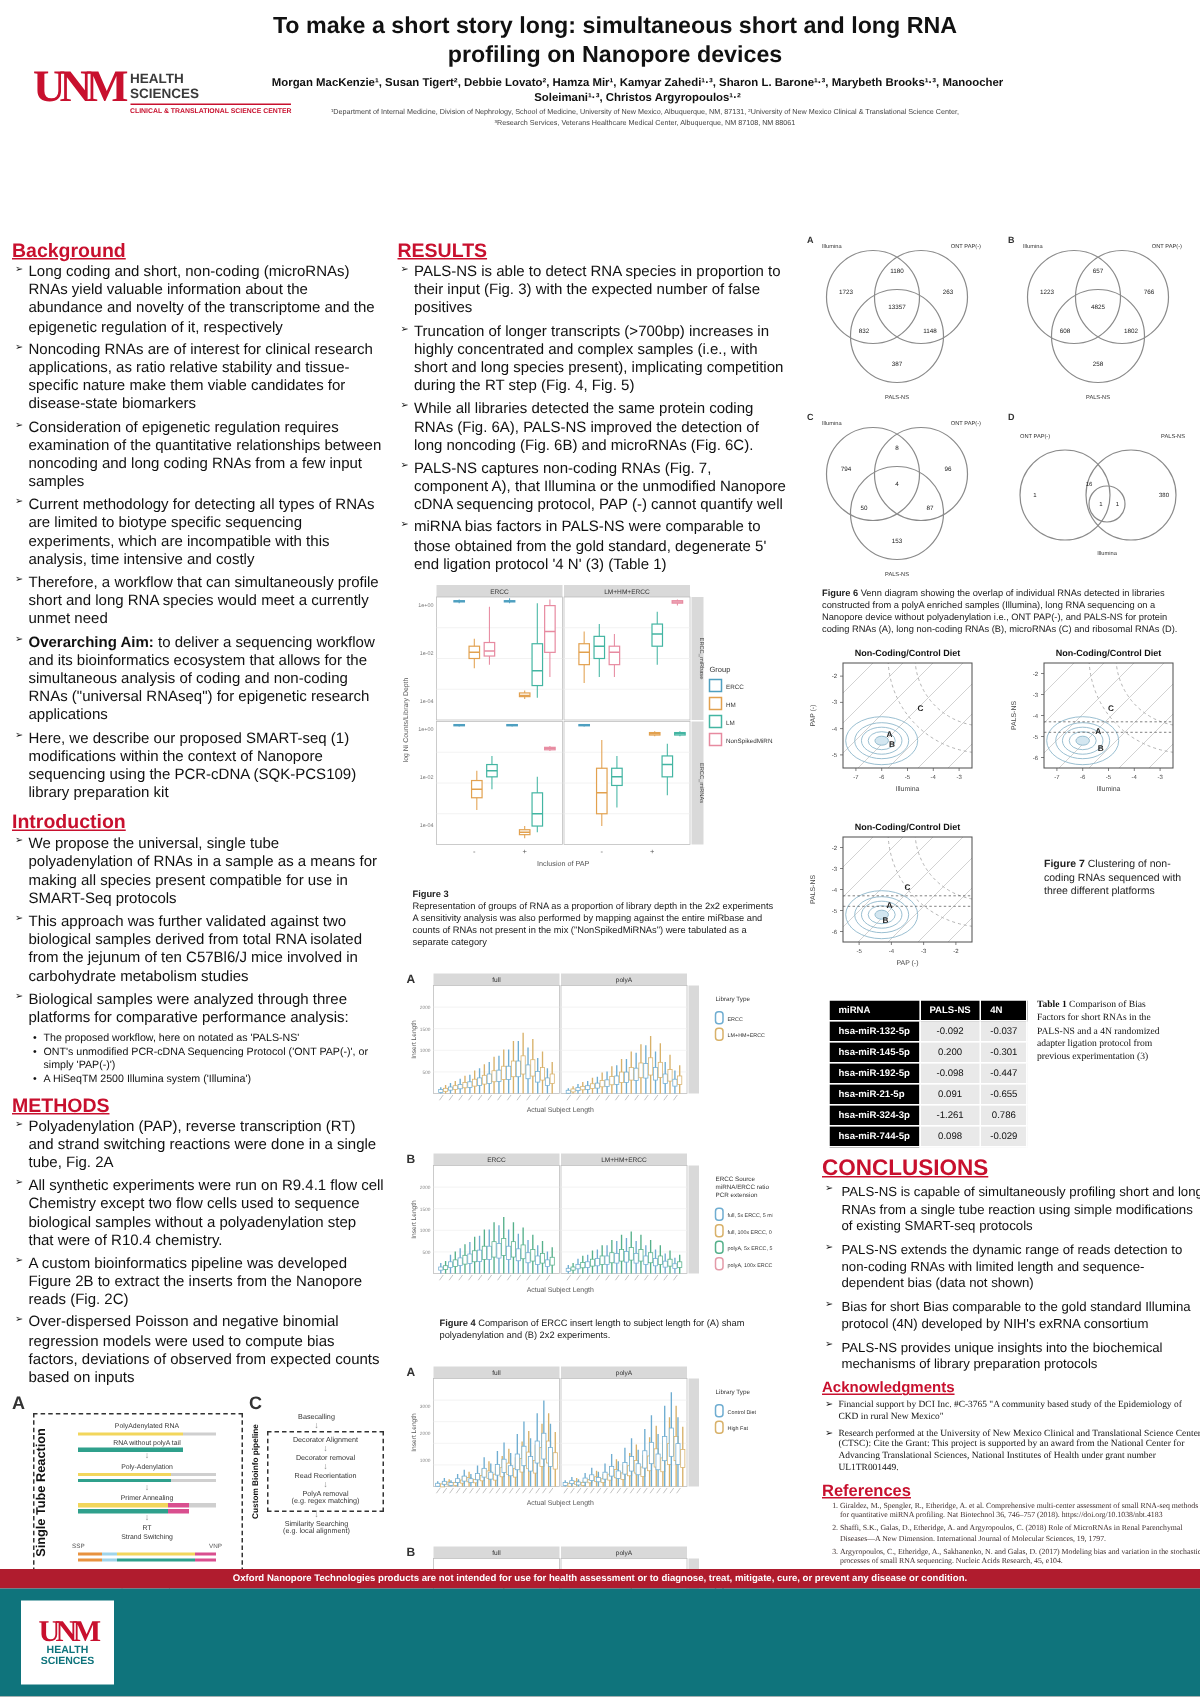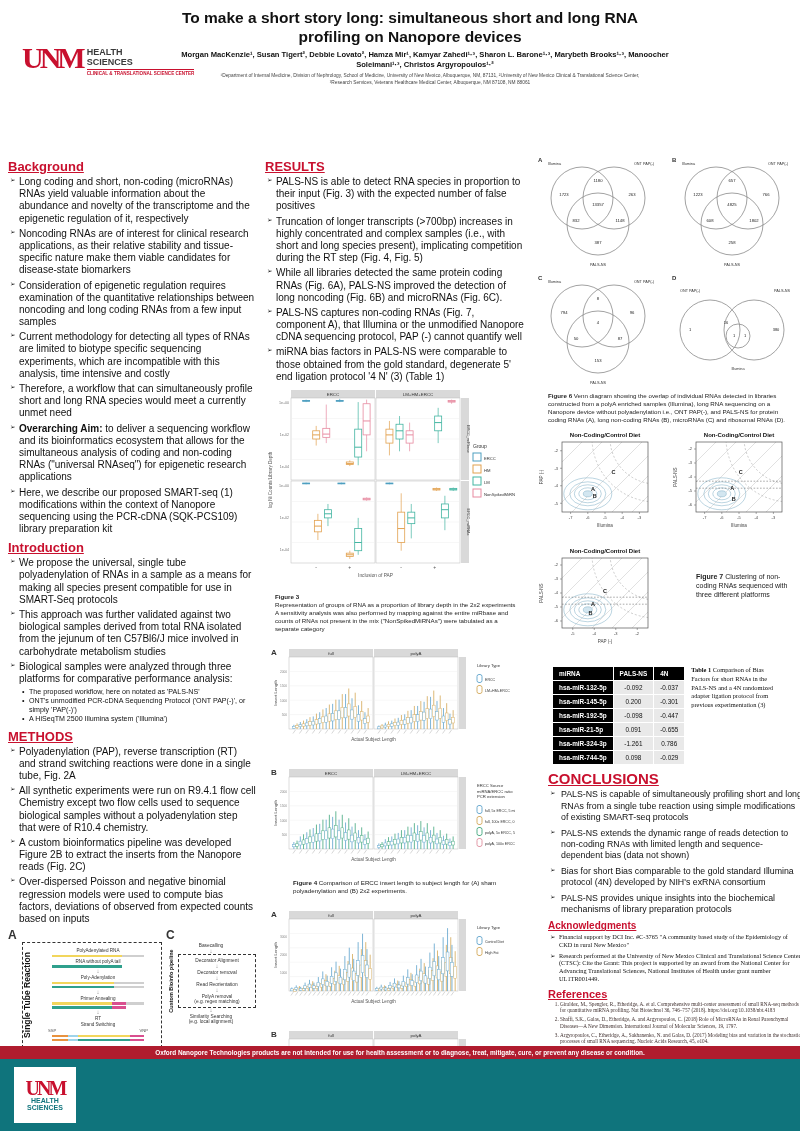--- a/index.html
+++ b/index.html
@@ -103,21 +103,21 @@
     <div class="affil">¹Department of Internal Medicine, Division of Nephrology, School of Medicine, University of New Mexico, Albuquerque, NM, 87131, ²University of New Mexico Clinical &amp; Translational Science Center,</div>
     <div class="affil" style="margin-top:0;">³Research Services, Veterans Healthcare Medical Center, Albuquerque, NM 87108, NM 88061</div>
   </div>
 
   <div class="cols">
 
     <div class="col col-l">
       <h2>Background</h2>
       <ul class="blt">
           <li>Long coding and short, non-coding (microRNAs) RNAs yield valuable information about the abundance and novelty of the transcriptome and the epigenetic regulation of it, respectively</li>
-          <li>Noncoding RNAs are of interest for clinical research applications, as their relative stability and tissue-specific nature make them viable candidates for disease-state biomarkers</li>
+          <li>Noncoding RNAs are of interest for clinical research applications, as ratio relative stability and tissue-specific nature make them viable candidates for disease-state biomarkers</li>
           <li>Consideration of epigenetic regulation requires examination of the quantitative relationships between noncoding and long coding RNAs from a few input samples</li>
           <li>Current methodology for detecting all types of RNAs are limited to biotype specific sequencing experiments, which are incompatible with this analysis, time intensive and costly</li>
           <li>Therefore, a workflow that can simultaneously profile short and long RNA species would meet a currently unmet need</li>
           <li><b>Overarching Aim:</b> to deliver a sequencing workflow and its bioinformatics ecosystem that allows for the simultaneous analysis of coding and non-coding RNAs ("universal RNAseq") for epigenetic research applications</li>
           <li>Here, we describe our proposed SMART-seq (1) modifications within the context of Nanopore sequencing using the PCR-cDNA (SQK-PCS109) library preparation kit</li>
         </ul>
 
       <h2>Introduction</h2>
       <ul class="blt">
           <li>We propose the universal, single tube polyadenylation of RNAs in a sample as a means for making all species present compatible for use in SMART-Seq protocols</li>

